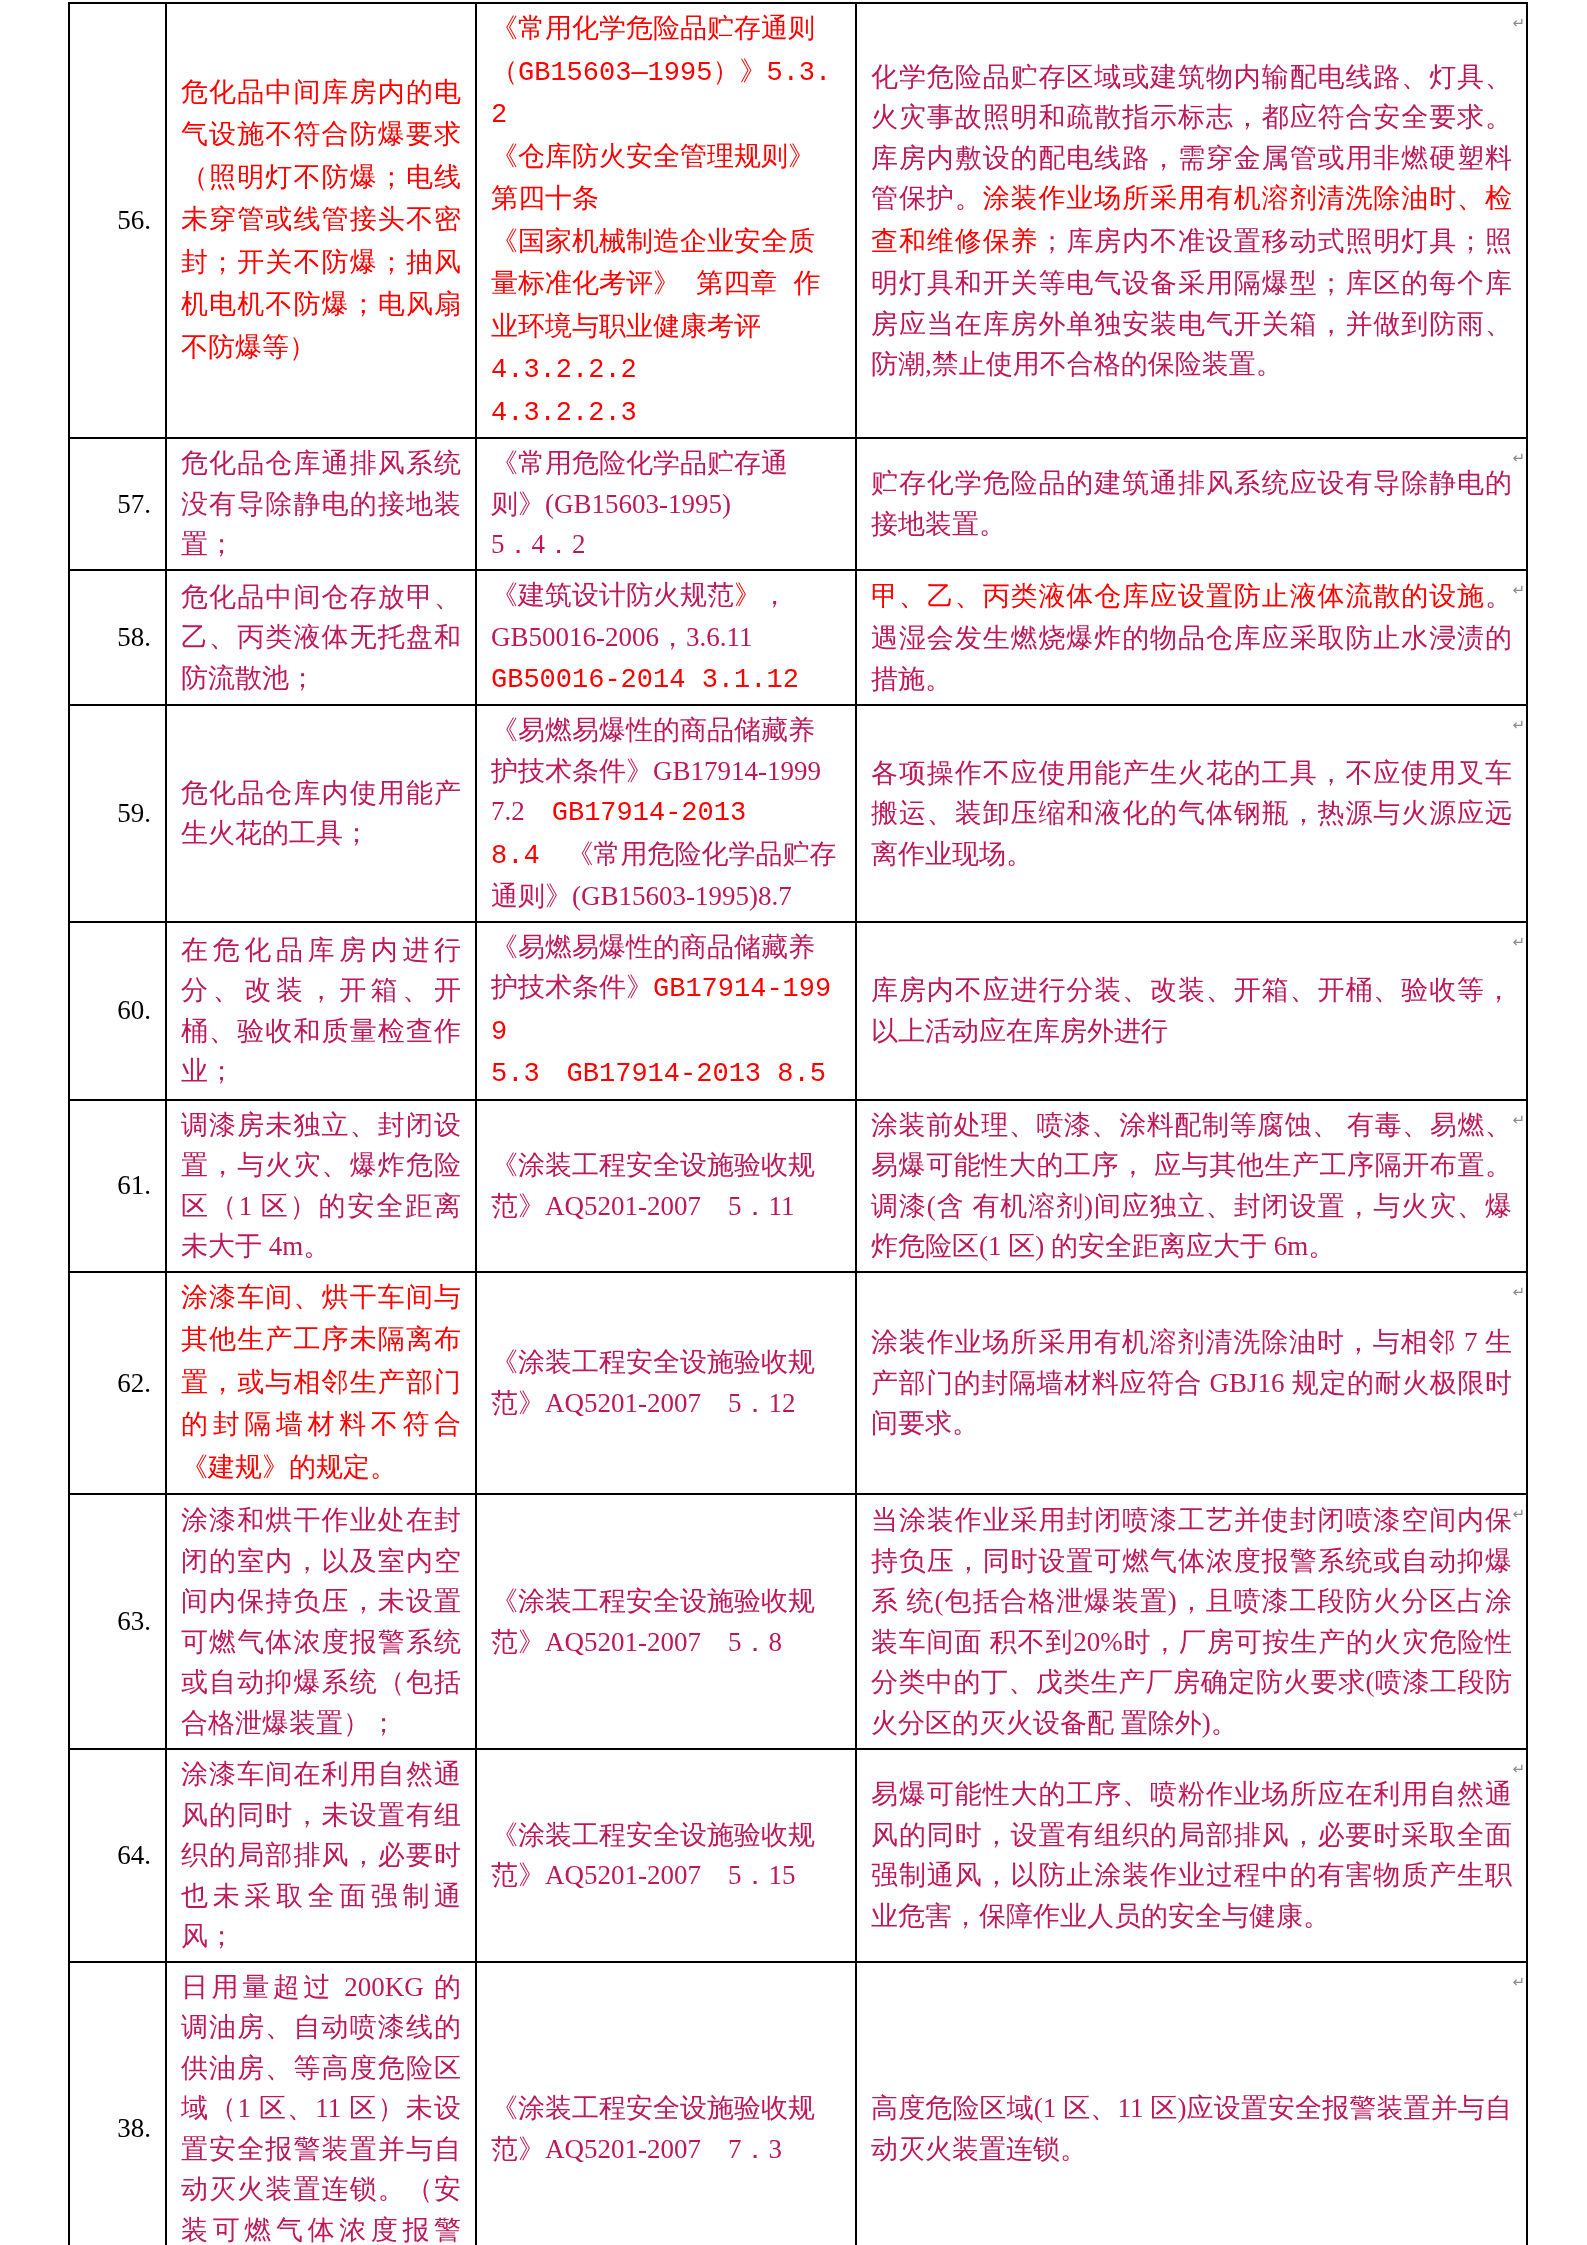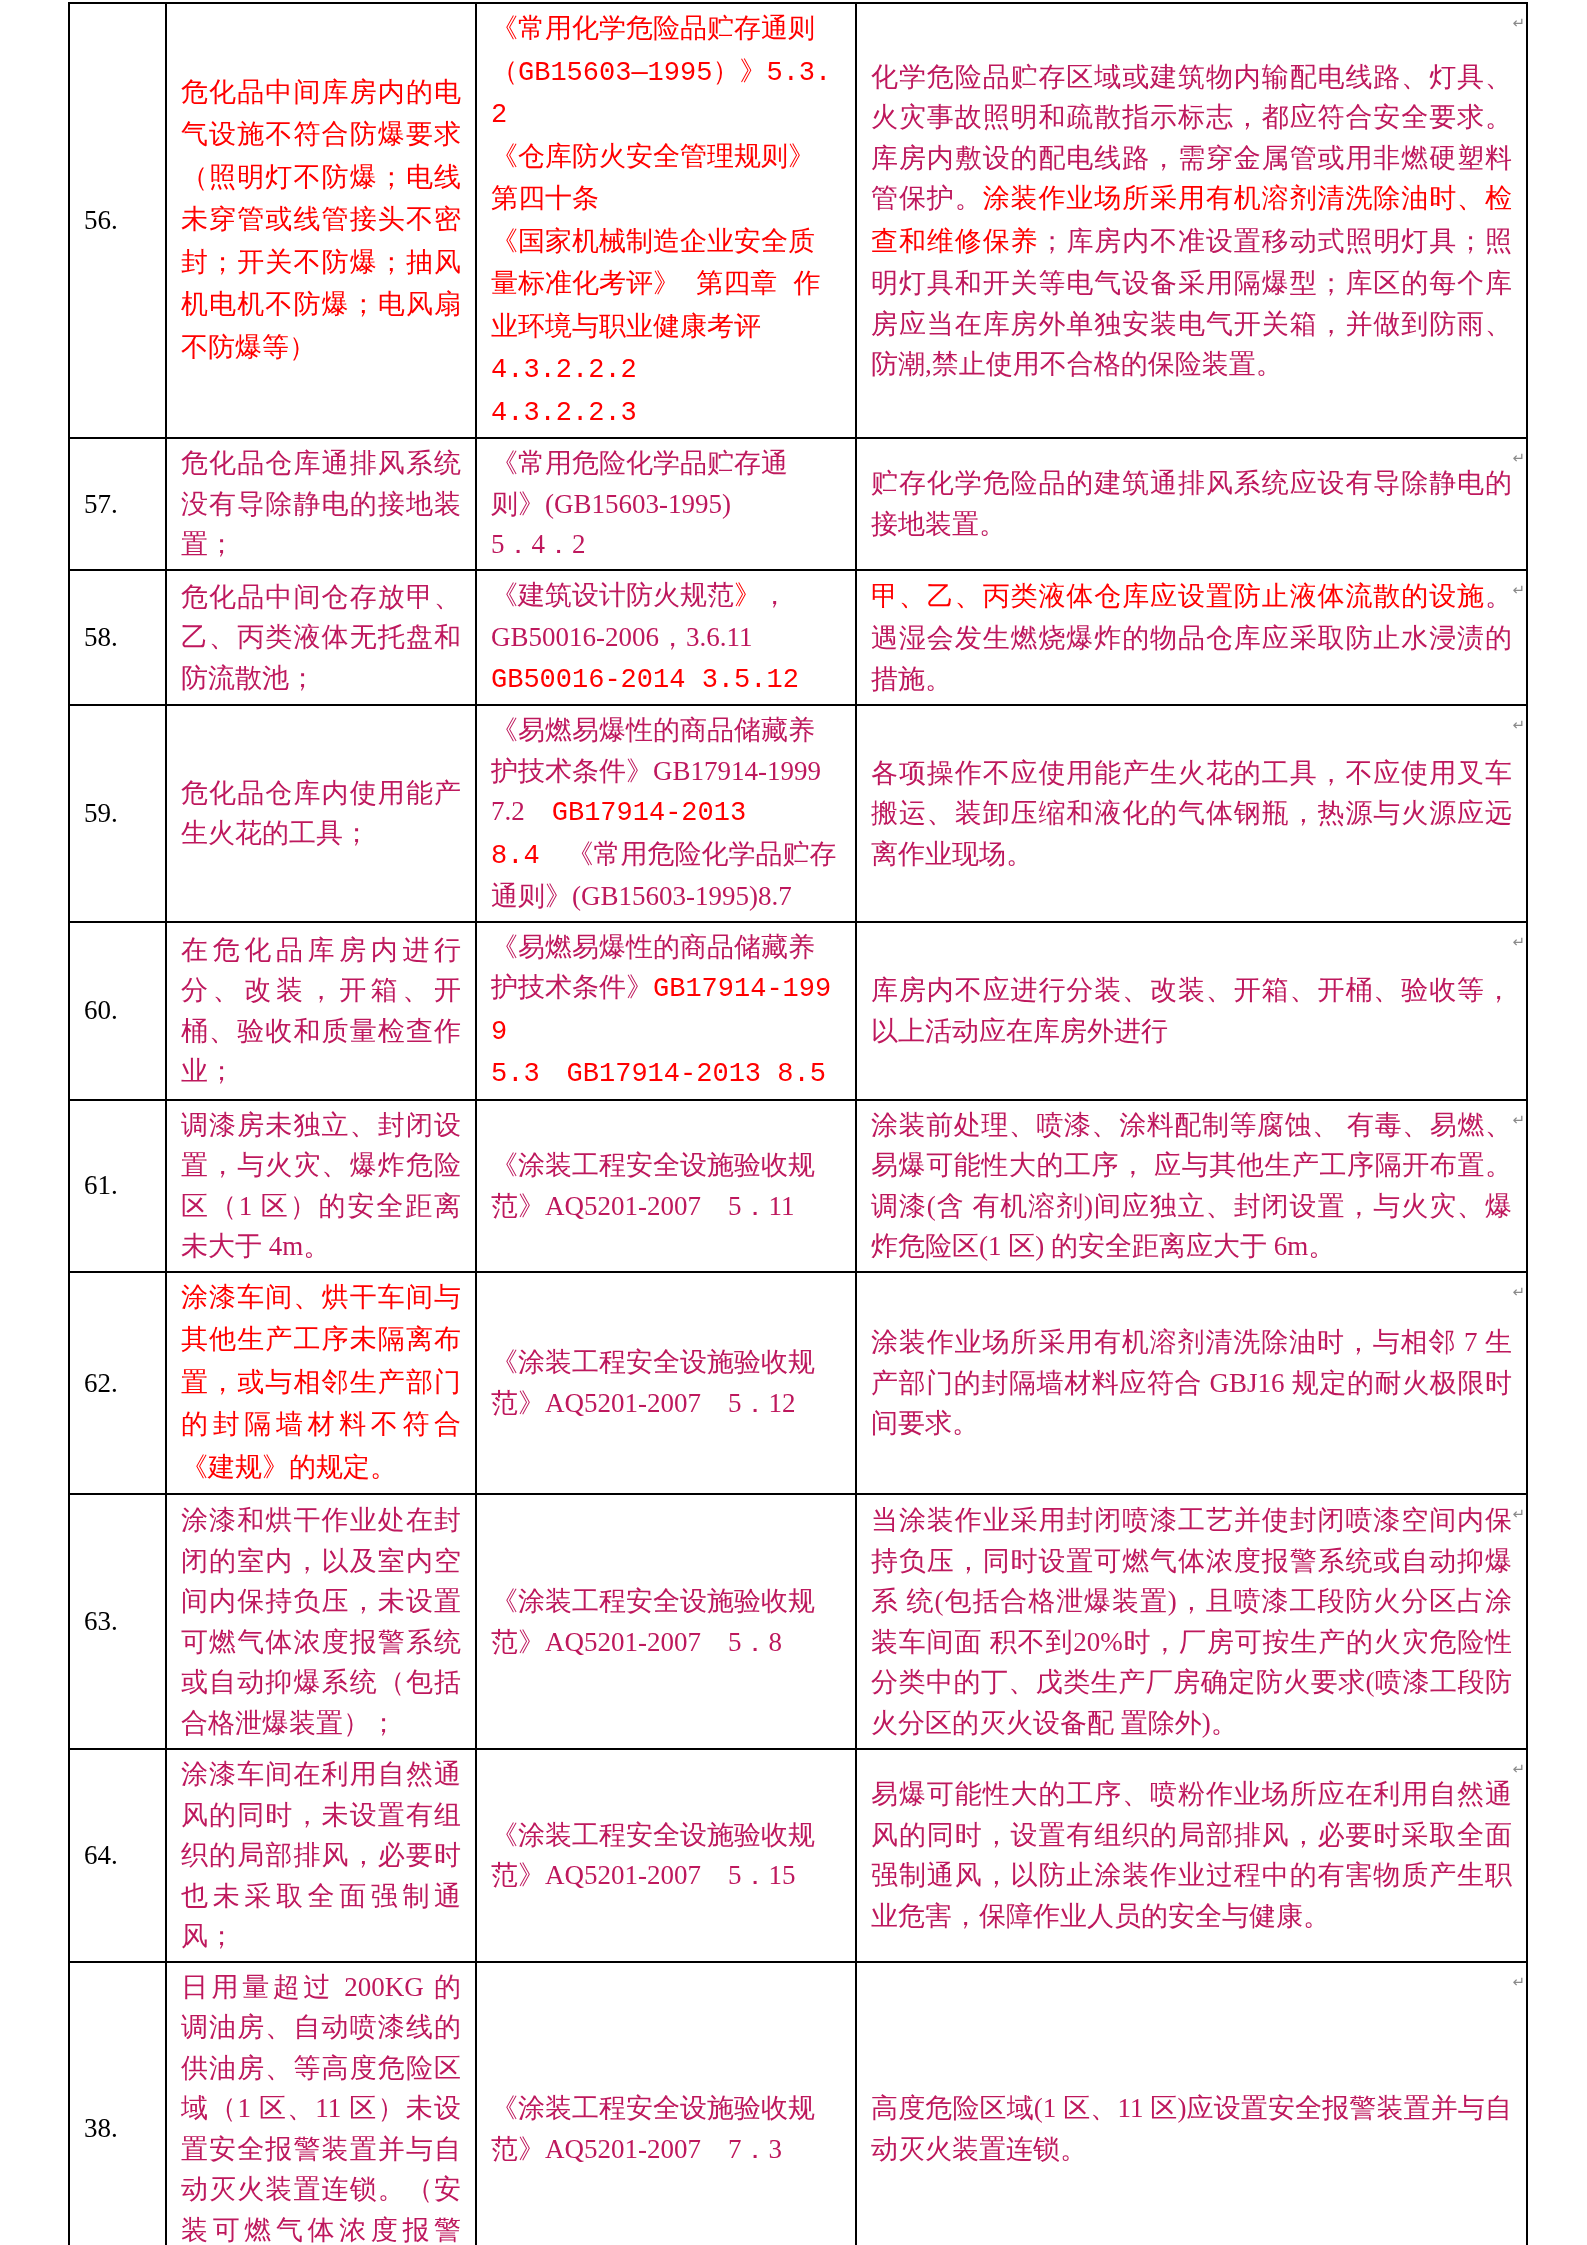--- a/index.html
+++ b/index.html
@@ -22,21 +22,21 @@
     vertical-align:middle;
     padding:4px 14px;
     font-size:27px;
     line-height:1.5;
     color:#000;
     white-space:pre-wrap;
     word-break:break-all;
     overflow:hidden;
   }
   td.col-num{
-    text-align:left;
+    text-align:right;
     font-size:29px;
     padding:4px 4px;
   }
   td.col-problem{text-align:justify;}
   td.col-basis{text-align:left;}
   td.col-req{text-align:justify;position:relative;}
   .seg{color:#be185d;}
   .seg.red{color:#ff0000;font-family:Liberation Mono, monospace;}
   .pmark{
     position:absolute;
@@ -74,21 +74,21 @@
           <td class="col-problem"><span class="seg">危化品仓库通排风系统没有导除静电的接地装置；</span></td>
           <td class="col-basis"><span class="seg">《常用危险化学品贮存通则》(GB15603-1995)
 5．4．2</span></td>
           <td class="col-req"><span class="seg">贮存化学危险品的建筑通排风系统应设有导除静电的接地装置。</span><span class="pmark">↵</span></td>
         </tr>
         <tr style="height: 125px;">
           <td class="col-num">58.</td>
           <td class="col-problem"><span class="seg">危化品中间仓存放甲、乙、丙类液体无托盘和防流散池；</span></td>
           <td class="col-basis"><span class="seg">《建筑设计防火规范</span><span class="seg red">》</span><span class="seg">，
 GB50016-2006，3.6.11
-</span><span class="seg red">GB50016-2014 3.5.12</span></td>
+</span><span class="seg red">GB50016-2014 3.1.12</span></td>
           <td class="col-req"><span class="seg red">甲、乙、丙类液体仓库应设置防止液体流散的设施</span><span class="seg">。遇湿会发生燃烧爆炸的物品仓库应采取防止水浸渍的措施。</span><span class="pmark">↵</span></td>
         </tr>
         <tr style="height: 210px;">
           <td class="col-num">59.</td>
           <td class="col-problem"><span class="seg">危化品仓库内使用能产生火花的工具；</span></td>
           <td class="col-basis"><span class="seg">《易燃易爆性的商品储藏养护技术条件》GB17914-1999
 7.2　</span><span class="seg red">GB17914-2013
 8.4</span><span class="seg">　《常用危险化学品贮存通则》(GB15603-1995)8.7</span></td>
           <td class="col-req"><span class="seg">各项操作不应使用能产生火花的工具，不应使用叉车搬运、装卸压缩和液化的气体钢瓶，热源与火源应远离作业现场。</span><span class="pmark">↵</span></td>
         </tr>

